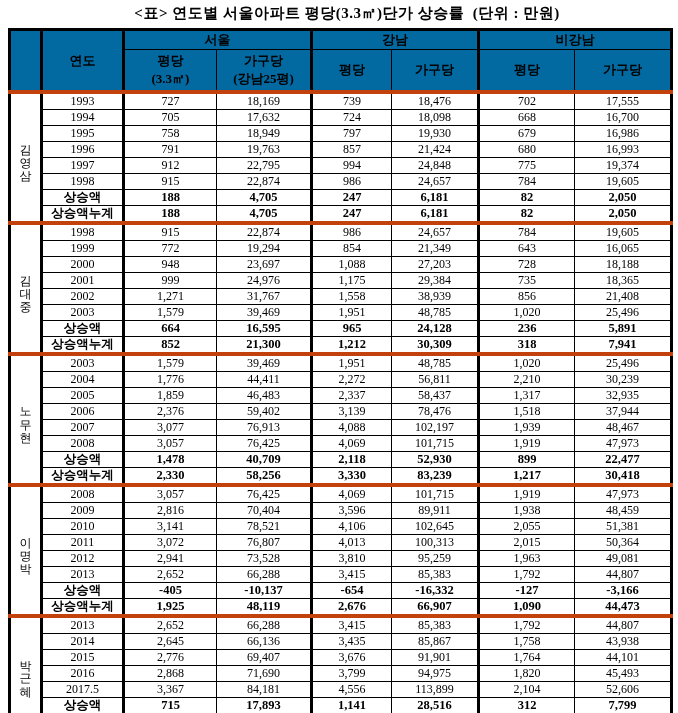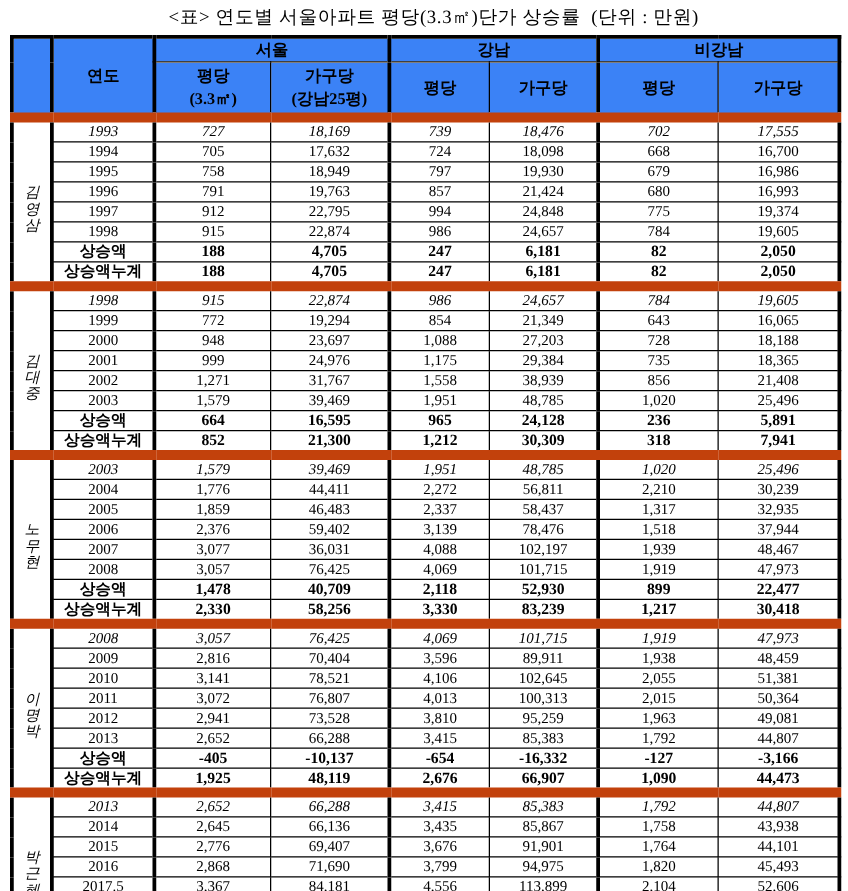--- a/index.html
+++ b/index.html
@@ -1,30 +1,30 @@
 <!DOCTYPE html>
 <html><head>
 <meta charset="utf-8">
 <style>
   html,body{margin:0;padding:0;background:#fff;}
   body{width:678px;height:713px;font-family:"Liberation Serif","DejaVu Serif",serif;color:#000;}
   .page{width:678px;height:713px;overflow:hidden;}
-  .title{white-space:pre;text-align:center;font-weight:normal;font-size:15px;padding:4px 0 5px 16px;letter-spacing:0.5px;}
+  .title{white-space:pre;text-align:center;font-weight:bold;font-size:15px;padding:4px 0 5px 16px;letter-spacing:0.5px;}
   table{border-collapse:collapse;table-layout:fixed;margin-left:8px;width:662px;border:3px solid #000;}
   th,td{border:1px solid #000;overflow:hidden;white-space:nowrap;}
-  thead th{background:#3b82f6;font-weight:bold;font-size:13px;text-align:center;vertical-align:middle;padding:0;}
+  thead th{background:#0369a1;font-weight:bold;font-size:13px;text-align:center;vertical-align:middle;padding:0;}
   thead tr.top th{height:17px;}
   thead tr.sub th{height:40px;border-bottom:3px solid #000;}
   .sub-line{display:block;line-height:18px;}
   .sub-line:empty{display:none;}
   tbody td{height:15px;line-height:15px;font-size:12px;text-align:center;vertical-align:middle;padding:0;}
   td.president{vertical-align:middle;text-align:center;background:#fff;}
   td.president span{writing-mode:vertical-rl;text-orientation:upright;display:inline-block;font-size:12px;line-height:14px;letter-spacing:1px;}
   .thickR{border-right:3px solid #000 !important;}
-  tr.group-start td{border-top:8px solid #c2410c;font-style:italic;}
+  tr.group-start td{border-top:4px solid #c2410c;}
   td.sum{font-weight:bold;font-size:12.5px;}
   .squiggle{text-decoration-style:wavy;text-decoration-color:#e0890f;text-decoration-thickness:1px;text-underline-offset:2px;}
 </style>
 </head>
 <body>
 
 <div class="page">
   <div class="title">&lt;표&gt; 연도별 서울아파트 평당(3.3㎡)단가 상승률  (단위 : 만원)</div>
 
   <table>
@@ -249,21 +249,21 @@
           <td>2,376</td>
           <td class="thickR">59,402</td>
           <td>3,139</td>
           <td class="thickR">78,476</td>
           <td>1,518</td>
           <td>37,944</td>
         </tr>
         <tr>
           <td class="thickR"><span>2007</span></td>
           <td>3,077</td>
-          <td class="thickR">36,031</td>
+          <td class="thickR">76,913</td>
           <td>4,088</td>
           <td class="thickR">102,197</td>
           <td>1,939</td>
           <td>48,467</td>
         </tr>
         <tr>
           <td class="thickR"><span>2008</span></td>
           <td>3,057</td>
           <td class="thickR">76,425</td>
           <td>4,069</td>

